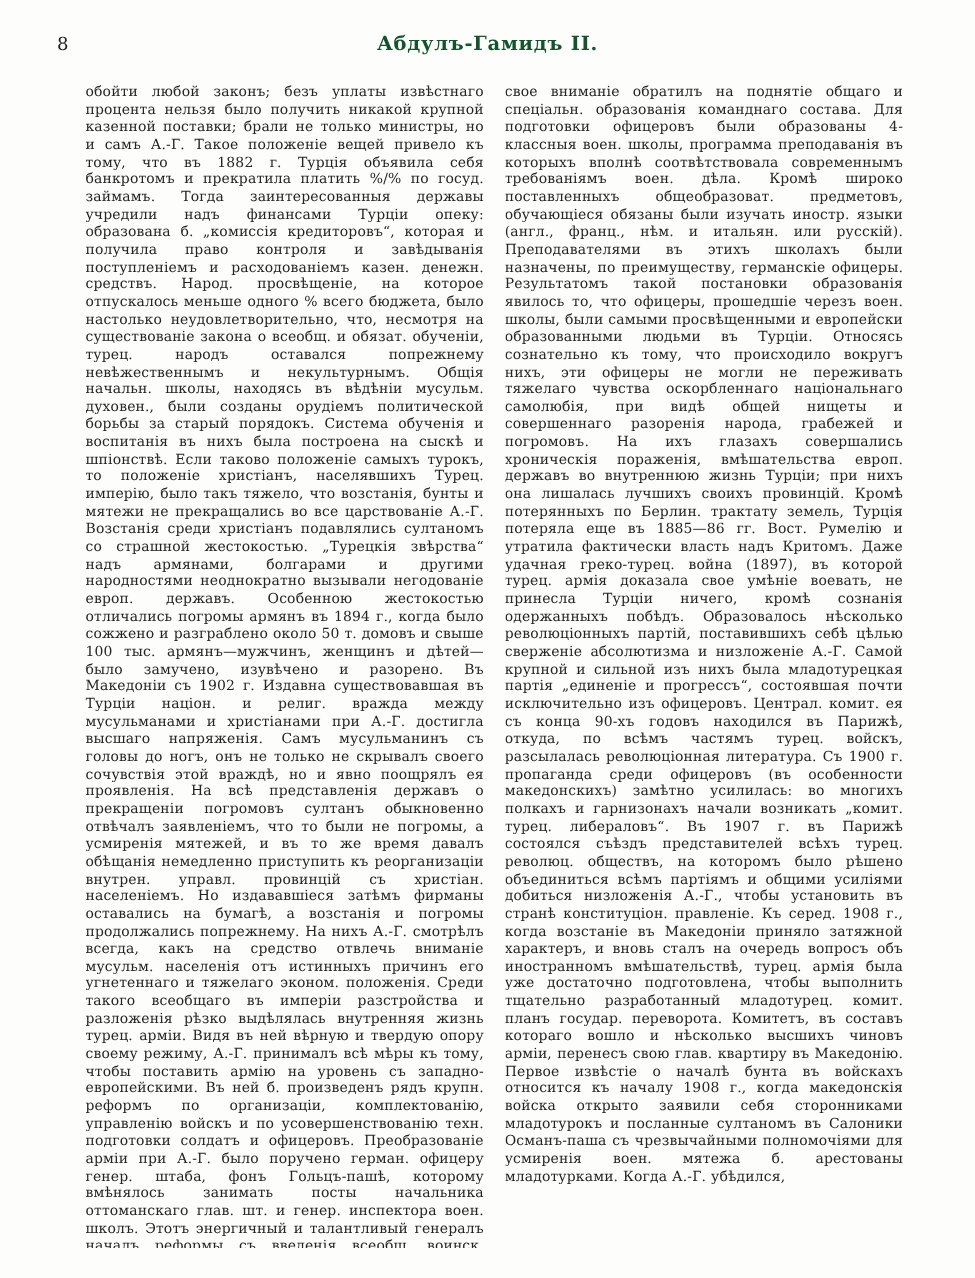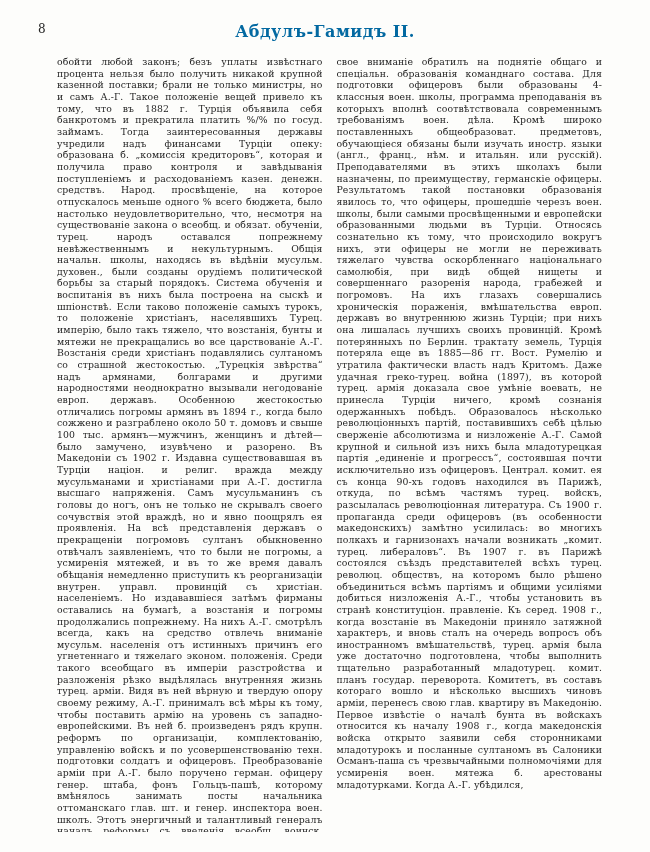--- a/index.html
+++ b/index.html
@@ -31,24 +31,24 @@
     top: 0;
     font-size: 12px;
     color: #222;
   }
   .running-title {
     position: absolute;
     left: 0;
     right: 0;
     top: 0;
     text-align: center;
-    font-size: 16px;
+    font-size: 13px;
     font-weight: bold;
     letter-spacing: 0.5px;
-    color: #0369a1;
+    color: #14532d;
   }
   .columns {
     position: absolute;
     top: 56px;
     left: 57px;
     right: 48px;
     bottom: 20px;
     display: flex;
     gap: 14px;
   }

